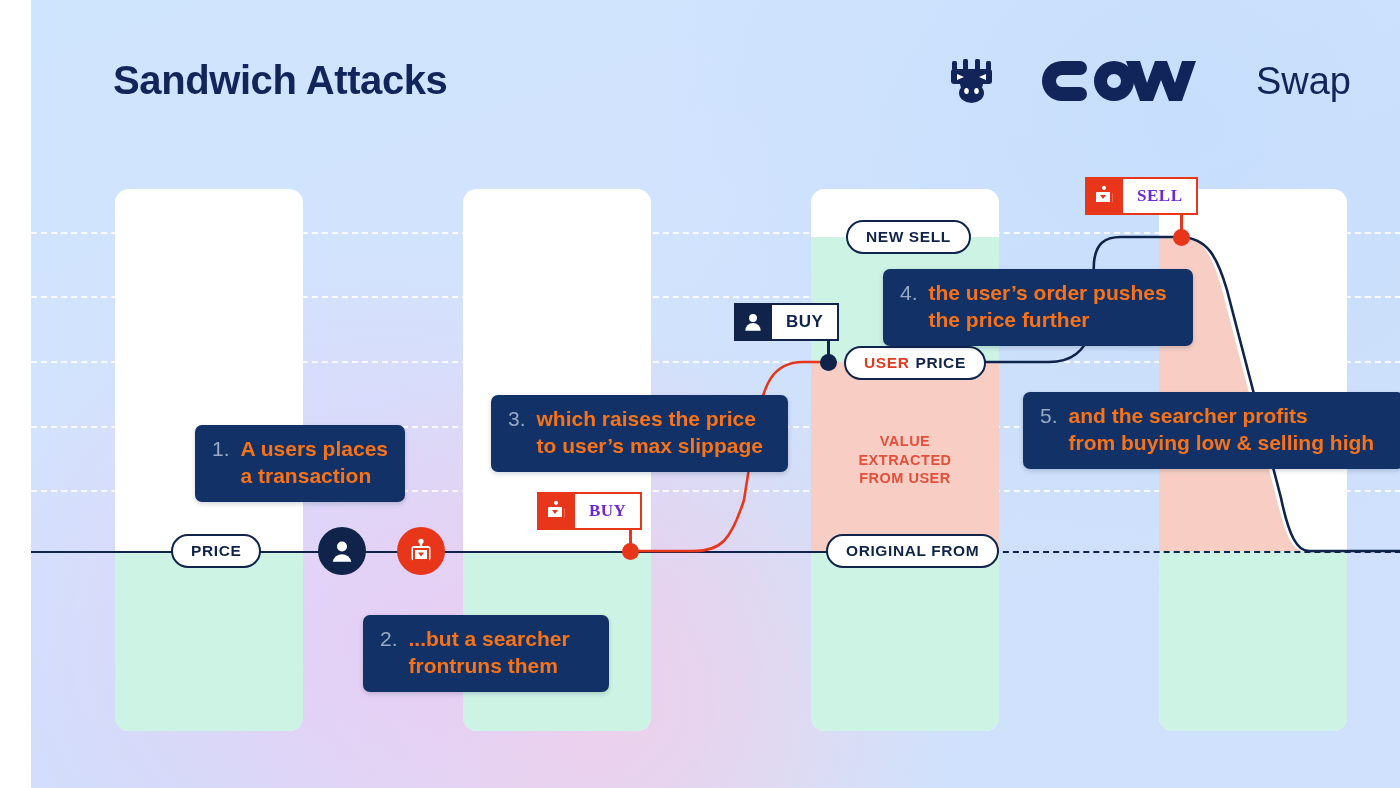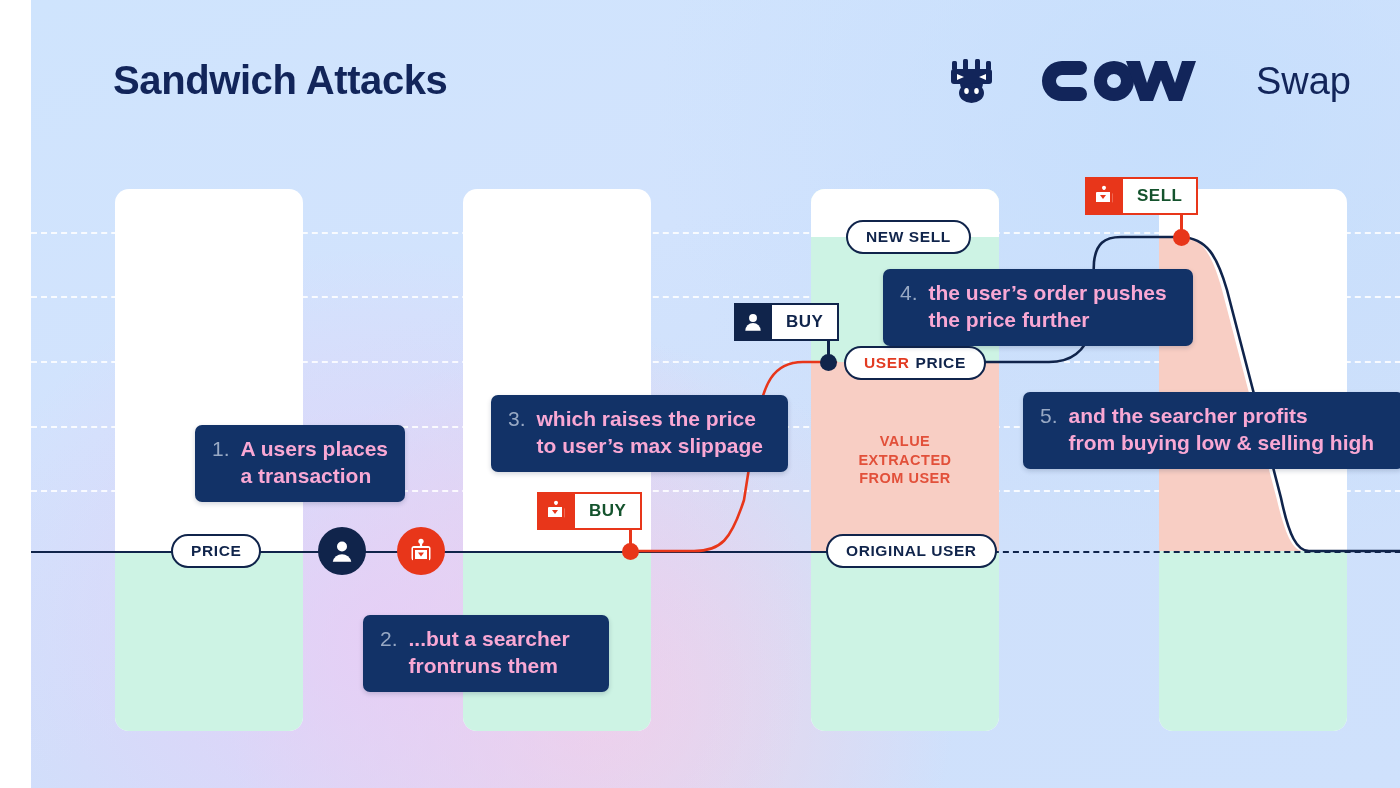--- a/index.html
+++ b/index.html
@@ -41,31 +41,31 @@
   .pill.split{border-color:#10244b;}
   .pill .red{color:#e23b22;text-align:right;}
   .pill .navy{color:#10244b;}
 
   
   .callout{position:absolute;background:#123267;border-radius:7px;
            padding:11px 17px 12px 17px;box-sizing:border-box;
            display:flex;align-items:flex-start;gap:11px;
            box-shadow:0 2px 5px rgba(10,25,60,.18);}
   .callout .num{color:#98a9c4;font-size:21px;font-weight:500;line-height:1.28;}
-  .callout .txt{color:#f9a8d4;font-size:21px;font-weight:700;line-height:1.28;white-space:pre-line;}
+  .callout .txt{color:#f97316;font-size:21px;font-weight:700;line-height:1.28;white-space:pre-line;}
 
   
   .badge{position:absolute;display:flex;align-items:stretch;height:38px;box-sizing:border-box;}
   .badge .ico{width:38px;display:flex;align-items:center;justify-content:center;box-sizing:border-box;}
   .badge .lbl{display:flex;align-items:center;justify-content:center;padding:0 14px;
               font-size:17px;font-weight:700;letter-spacing:.5px;background:#fff;box-sizing:border-box;}
   .badge.navy .ico{background:#10244b;border:2.5px solid #10244b;}
   .badge.navy .lbl{border:2.5px solid #10244b;border-left:none;color:#10244b;}
   .badge.red-out .ico{background:#e8361a;border:2.5px solid #e8361a;}
-  .badge.red-out .lbl{border:2.5px solid #e8361a;border-left:none;color:#14532d;}
+  .badge.red-out .lbl{border:2.5px solid #e8361a;border-left:none;color:#6d28d9;font-family:Liberation Serif, serif;}
 
   
   .avatar{position:absolute;width:48px;height:48px;border-radius:50%;
           display:flex;align-items:center;justify-content:center;}
   .avatar.navy{background:#10244b;}
   .avatar.red{background:#e8361a;}
 
   
   .title{position:absolute;left:82px;top:58px;font-size:40px;font-weight:800;
          color:#12255a;letter-spacing:-.4px;}
@@ -162,21 +162,21 @@
       </g>
     </svg>
     <span class="swapword">Swap</span>
   </div>
 
   <div class="pill" style="left:140px;top:534px">
     <span>PRICE</span>
   </div>
 
   <div class="pill" style="left:795px;top:534px">
-    <span>ORIGINAL USER</span>
+    <span>ORIGINAL FROM</span>
   </div>
 
   <div class="pill" style="left:815px;top:220px">
     <span>NEW SELL</span>
   </div>
 
   <div class="pill split" style="left:813px;top:346px;border-color:#10244b">
     <span class="red">USER</span>
     <span style="width:6px"></span>
     <span class="navy">PRICE</span>

